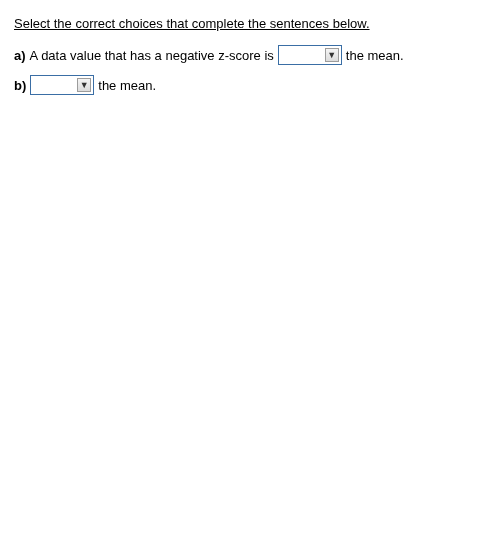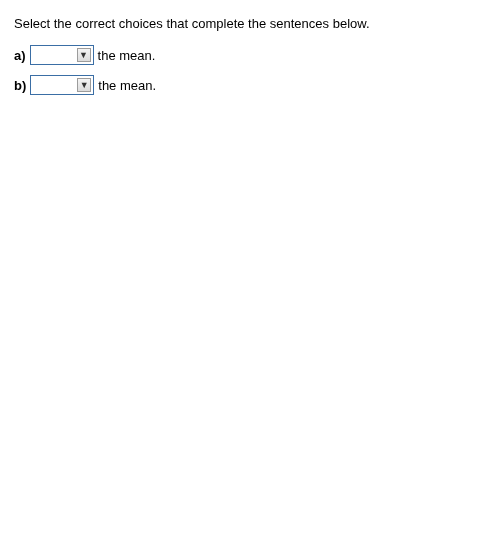--- a/index.html
+++ b/index.html
@@ -11,20 +11,21 @@
       width: 504px;
       height: 542px;
       background: #ffffff;
       font-family: Arial, sans-serif;
       font-size: 13px;
       color: #000000;
       padding: 16px 14px;
     }
     .instructions {
       margin-bottom: 14px;
+      text-decoration: underline;
     }
     .question-row {
       display: flex;
       align-items: center;
       margin-bottom: 10px;
       gap: 4px;
       white-space: nowrap;
     }
     .question-label {
       font-weight: bold;
@@ -53,20 +54,21 @@
       color: #333;
     }
   </style>
 </head>
 <body>
 
 <div class="instructions">Select the correct choices that complete the sentences below.</div>
 
 <div class="question-row">
   <span class="question-label">a)</span>
+  <span> A data value that has a negative z-score is </span>
   <span class="dropdown">
     <span class="dropdown-arrow">▼</span>
   </span>
   <span> the mean.</span>
 </div>
 
 <div class="question-row">
   <span class="question-label">b)</span>
   <span class="dropdown">
     <span class="dropdown-arrow">▼</span>

